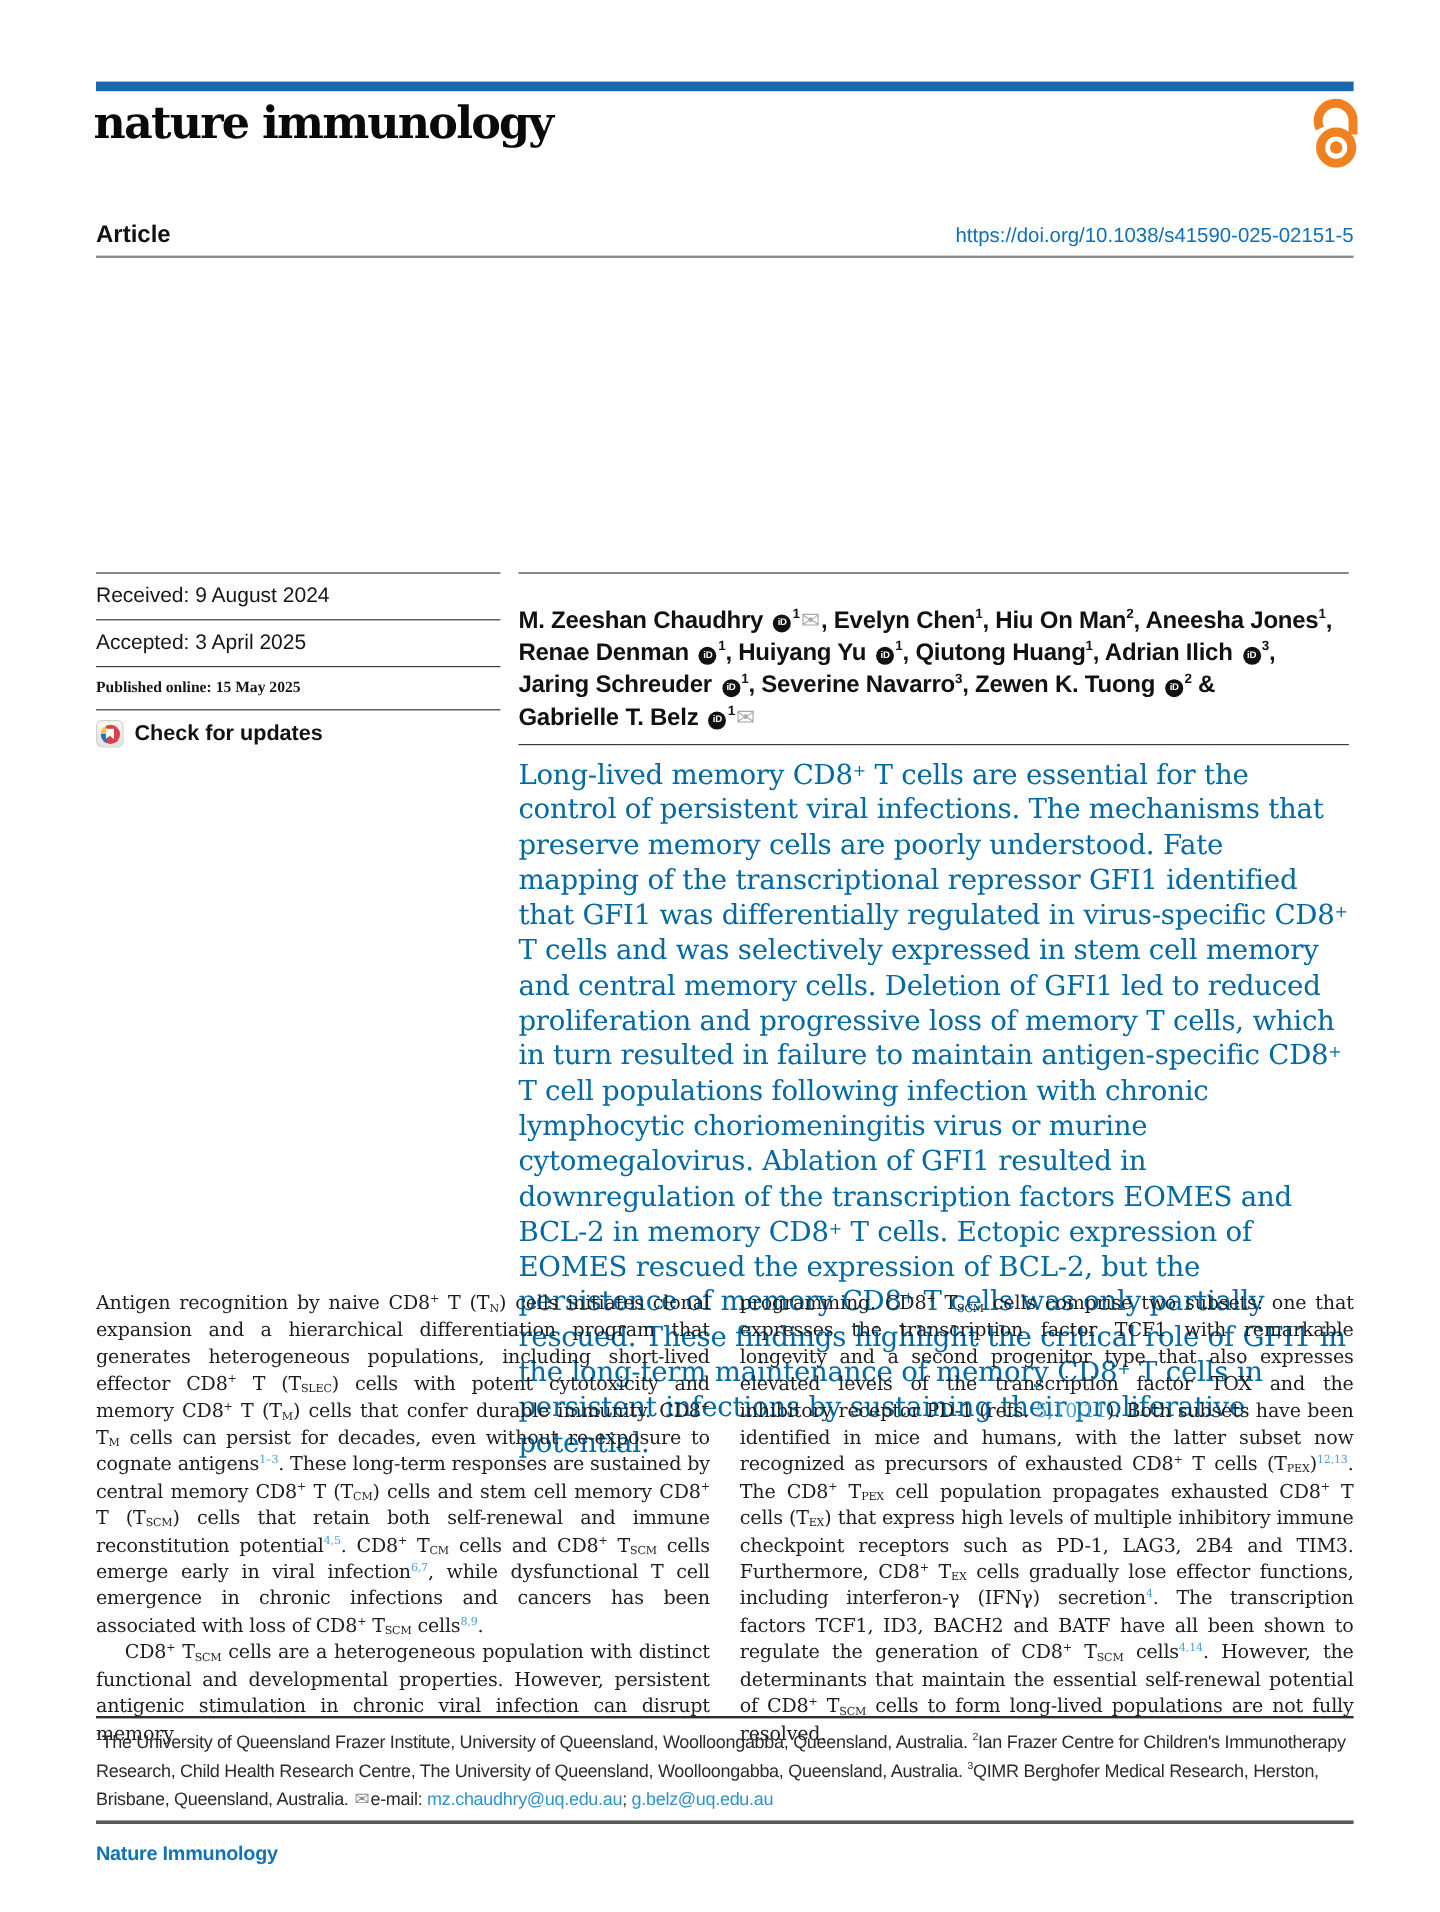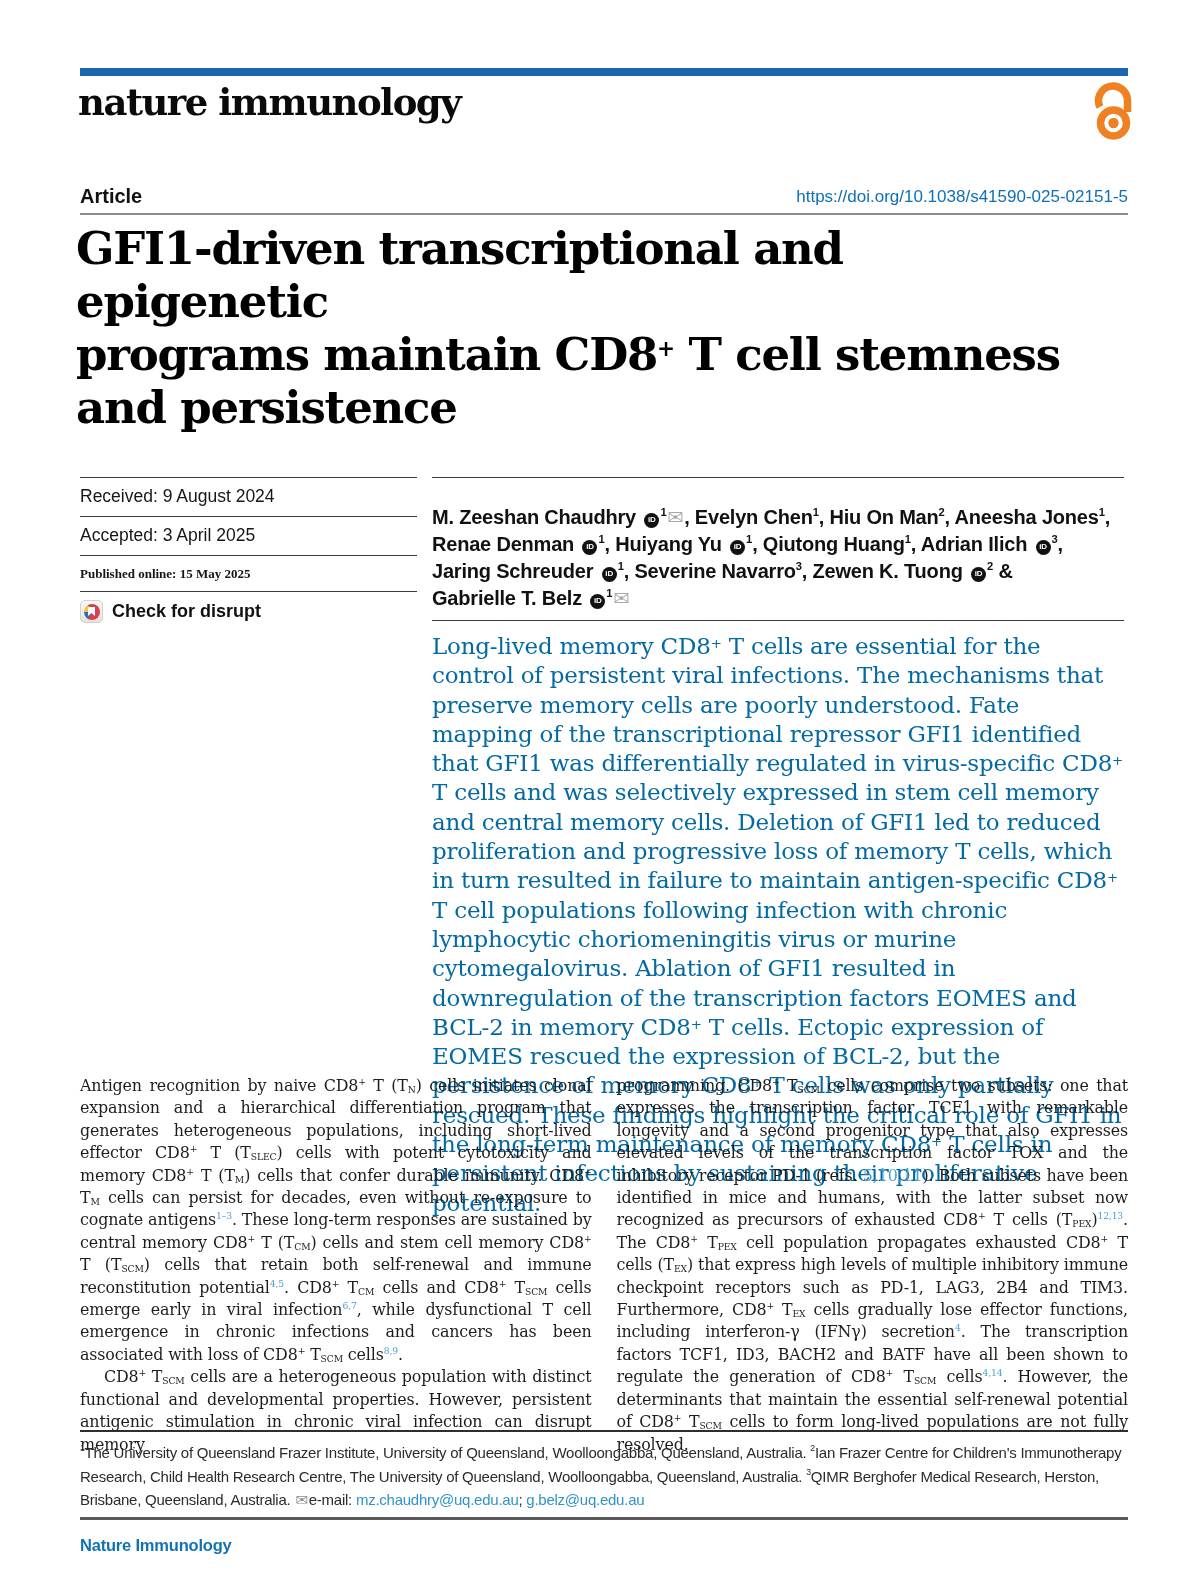--- a/index.html
+++ b/index.html
@@ -154,39 +154,38 @@
     </svg>
   </div>
 
   <div class="article-row">
     <span class="article-type">Article</span>
     <a class="doi-link" href="#">https://doi.org/10.1038/s41590-025-02151-5</a>
   </div>
 
   <div class="header-rule"></div>
 
-  <h1 class="title">GFI1-driven transcriptional and epigenetic<br>programs maintain CD8<sup>+</sup> T  cell stemness<br>and persistence</h1>
 
   <div class="meta-col">
     <div class="meta-item">
       <span class="label">Received: 9 August 2024</span>
     </div>
     <div class="meta-item">
       <span class="label">Accepted: 3 April 2025</span>
     </div>
     <div class="meta-item serif">
       <span class="label">Published online: 15 May 2025</span>
     </div>
     <div class="meta-item cfu">
       <span class="cfu-badge">
         <span class="cfu-circle">
             <span class="cfu-bookmark"></span>
           </span>
       </span>
-      <span class="label">Check for disrupt</span>
+      <span class="label">Check for updates</span>
     </div>
   </div>
 
   <div class="authors-block">M. Zeeshan Chaudhry <span class="orcid-icon">iD</span><sup>1</sup><span class="env-icon">✉</span>, Evelyn Chen<sup>1</sup>, Hiu On Man<sup>2</sup>, Aneesha Jones<sup>1</sup>,<br>Renae Denman <span class="orcid-icon">iD</span><sup>1</sup>, Huiyang Yu <span class="orcid-icon">iD</span><sup>1</sup>, Qiutong Huang<sup>1</sup>, Adrian Ilich <span class="orcid-icon">iD</span><sup>3</sup>,<br>Jaring Schreuder <span class="orcid-icon">iD</span><sup>1</sup>, Severine Navarro<sup>3</sup>, Zewen K. Tuong <span class="orcid-icon">iD</span><sup>2</sup> &amp;<br>Gabrielle T. Belz <span class="orcid-icon">iD</span><sup>1</sup><span class="env-icon">✉</span></div>
 
   <div class="abstract-block">Long-lived memory CD8<sup>+</sup> T cells are essential for the control of persistent viral infections. The mechanisms that preserve memory cells are poorly understood. Fate mapping of the transcriptional repressor GFI1 identified that GFI1 was differentially regulated in virus-specific CD8<sup>+</sup> T cells and was selectively expressed in stem cell memory and central memory cells. Deletion of GFI1 led to reduced proliferation and progressive loss of memory T cells, which in turn resulted in failure to maintain antigen-specific CD8<sup>+</sup> T cell populations following infection with chronic lymphocytic choriomeningitis virus or murine cytomegalovirus. Ablation of GFI1 resulted in downregulation of the transcription factors EOMES and BCL-2 in memory CD8<sup>+</sup> T cells. Ectopic expression of EOMES rescued the expression of BCL-2, but the persistence of memory CD8<sup>+</sup> T cells was only partially rescued. These findings highlight the critical role of GFI1 in the long-term maintenance of memory CD8<sup>+</sup> T cells in persistent infections by sustaining their proliferative potential.</div>
 
   <div class="body-cols">
     <div class="bodytext">
       <p>Antigen recognition by naive CD8<sup>+</sup> T (T<sub>N</sub>) cells initiates clonal expansion and a hierarchical differentiation program that generates heterogeneous populations, including short-lived effector CD8<sup>+</sup> T (T<sub>SLEC</sub>) cells with potent cytotoxicity and memory CD8<sup>+</sup> T (T<sub>M</sub>) cells that confer durable immunity. CD8<sup>+</sup> T<sub>M</sub> cells can persist for decades, even without re-exposure to cognate antigens<sup class="ref">1–3</sup>. These long-term responses are sustained by central memory CD8<sup>+</sup> T (T<sub>CM</sub>) cells and stem cell memory CD8<sup>+</sup> T (T<sub>SCM</sub>) cells that retain both self-renewal and immune reconstitution potential<sup class="ref">4,5</sup>. CD8<sup>+</sup> T<sub>CM</sub> cells and CD8<sup>+</sup> T<sub>SCM</sub> cells emerge early in viral infection<sup class="ref">6,7</sup>, while dysfunctional T cell emergence in chronic infections and cancers has been associated with loss of CD8<sup>+</sup> T<sub>SCM</sub> cells<sup class="ref">8,9</sup>.</p>

